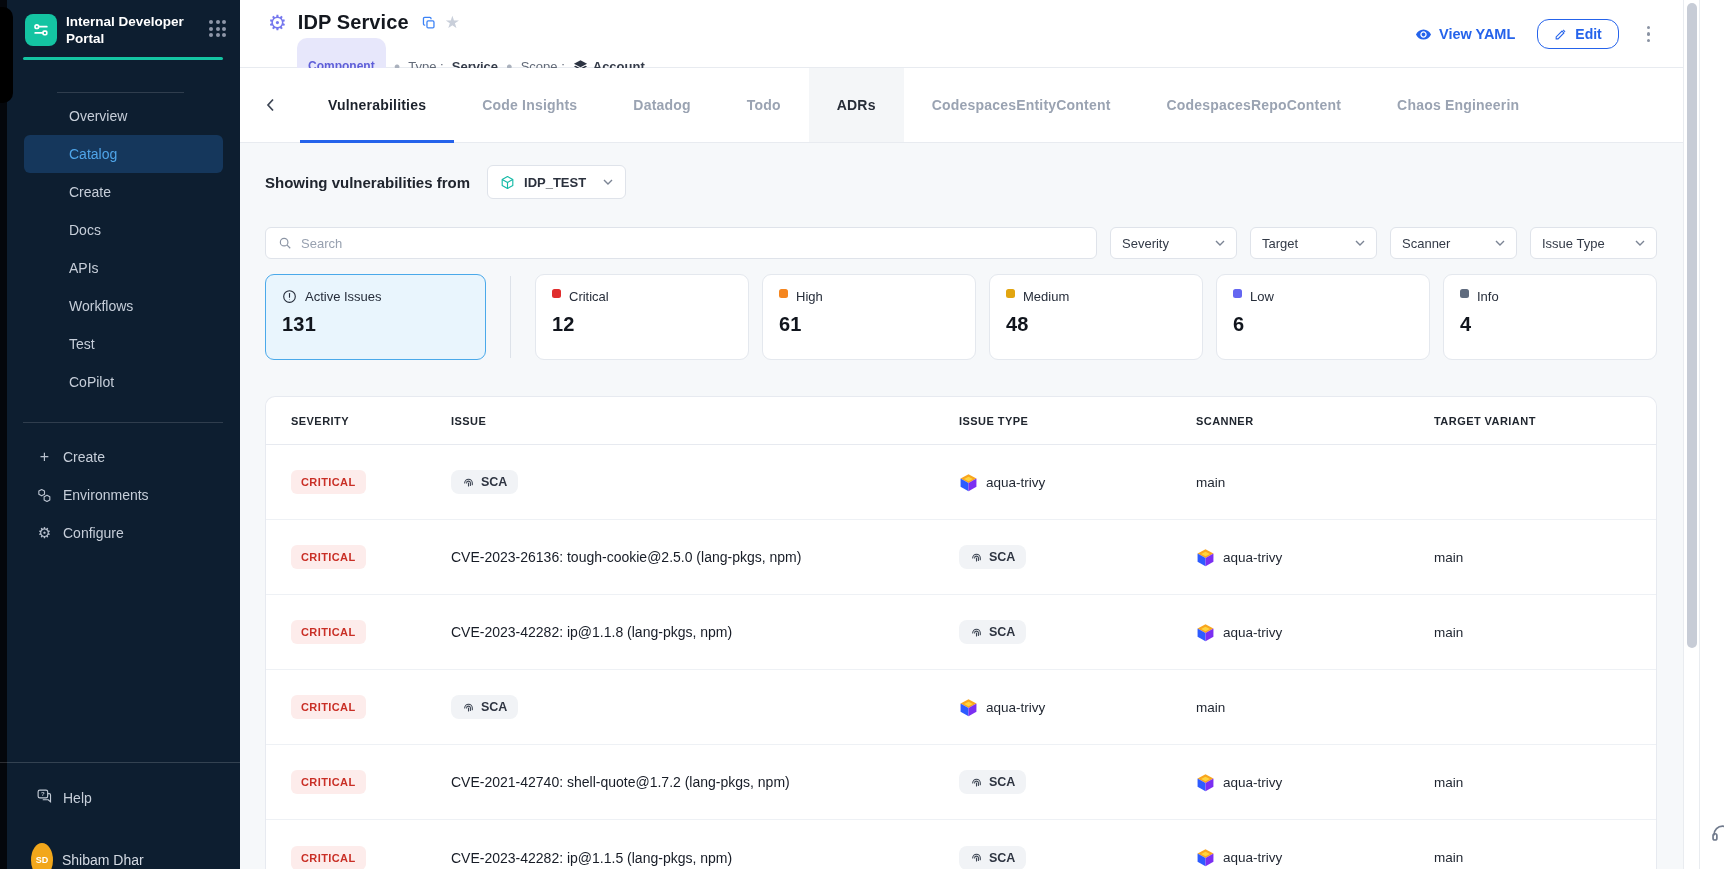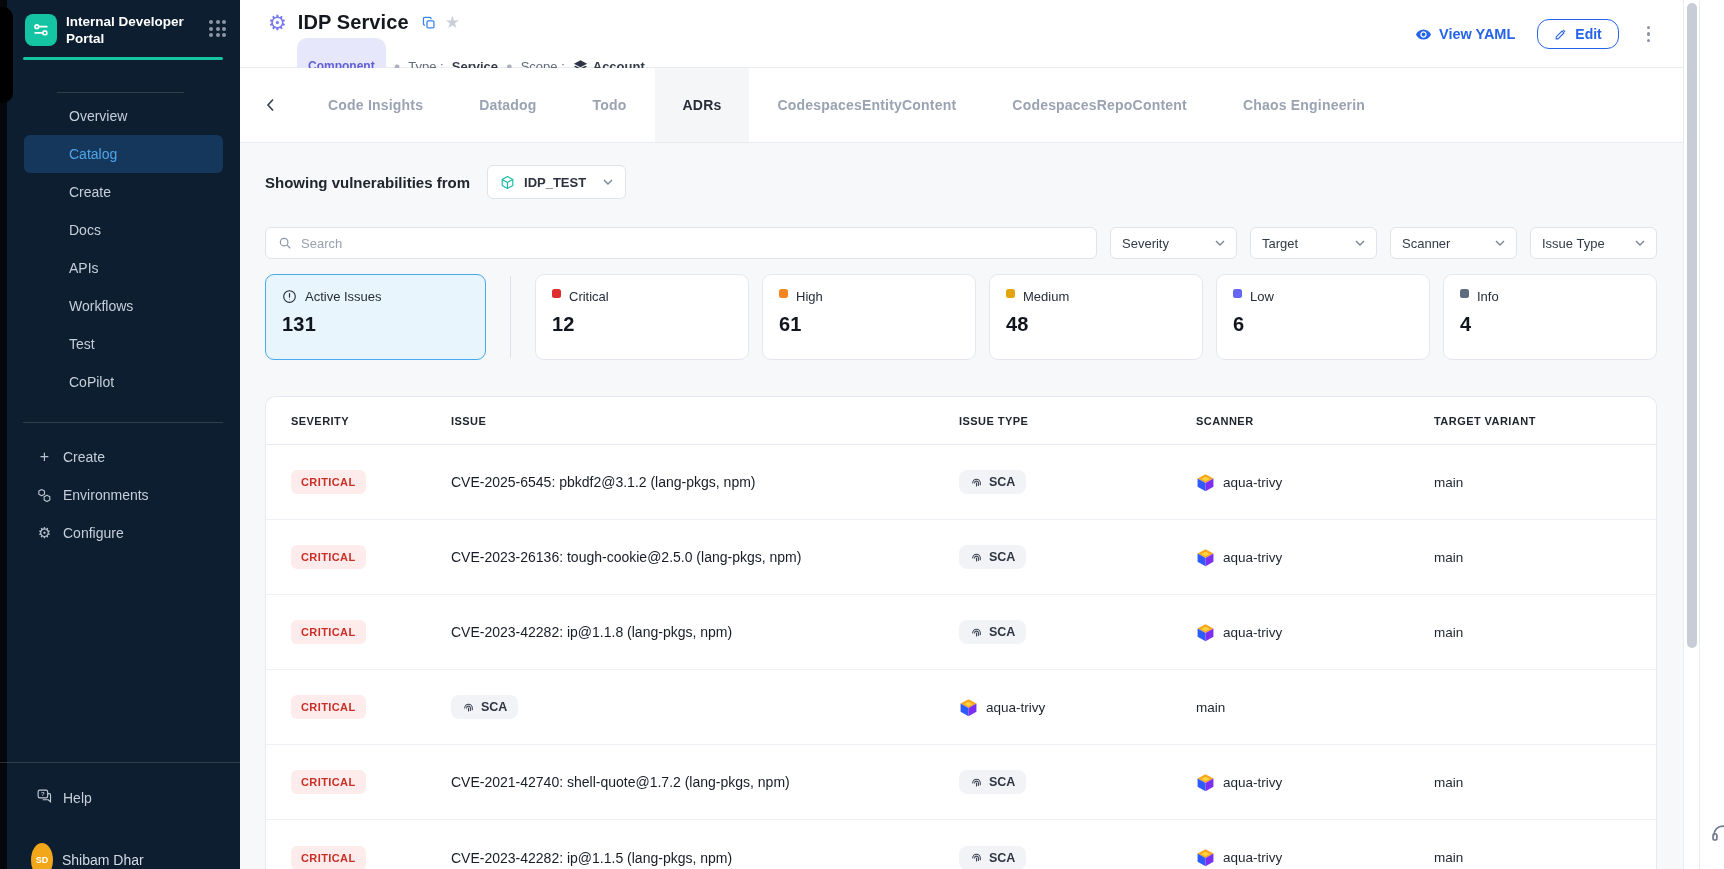--- a/index.html
+++ b/index.html
@@ -258,20 +258,21 @@
       </div>
     </div>
 
     <div class="tab-bar">
       <span class="tab-scroll">
         <svg width="9" height="14" viewBox="0 0 9 14">
             <polyline points="7,1.5 2,7 7,12.5" stroke="#3d4554" stroke-width="1.7" fill="none"></polyline>
           </svg>
       </span>
       <div class="tabs">
+        <div class="tab active">Vulnerabilities</div>
         <div class="tab">Code Insights</div>
         <div class="tab">Datadog</div>
         <div class="tab">Todo</div>
         <div class="tab hovered">ADRs</div>
         <div class="tab">CodespacesEntityContent</div>
         <div class="tab">CodespacesRepoContent</div>
         <div class="tab">Chaos Engineerin</div>
       </div>
       <span class="tab-scroll right">
         <svg width="9" height="14" viewBox="0 0 9 14">
@@ -387,21 +388,20 @@
           <div class="t-grid t-head">
             <span>SEVERITY</span>
             <span>ISSUE</span>
             <span>ISSUE TYPE</span>
             <span>SCANNER</span>
             <span>TARGET VARIANT</span>
           </div>
 
           <div class="t-grid t-row">
             <span><span class="sev-badge">CRITICAL</span></span>
-            <span class="issue-text">CVE-2025-6545: pbkdf2@3.1.2 (lang-pkgs, npm)</span>
             <span><span class="type-chip">
                   <svg width="13" height="13" viewBox="0 0 24 24" fill="none" stroke="#3a4250" stroke-width="2" stroke-linecap="round">
                     <path d="M5 13a7 7 0 0114 0v3"></path>
                     <path d="M8.5 13a3.5 3.5 0 017 0v4.5"></path>
                     <path d="M12 13v5.5"></path>
                   </svg>
                   <span>SCA</span>
                 </span></span>
             <span class="scanner-cell">
                 <svg width="19" height="19" viewBox="0 0 24 24">

